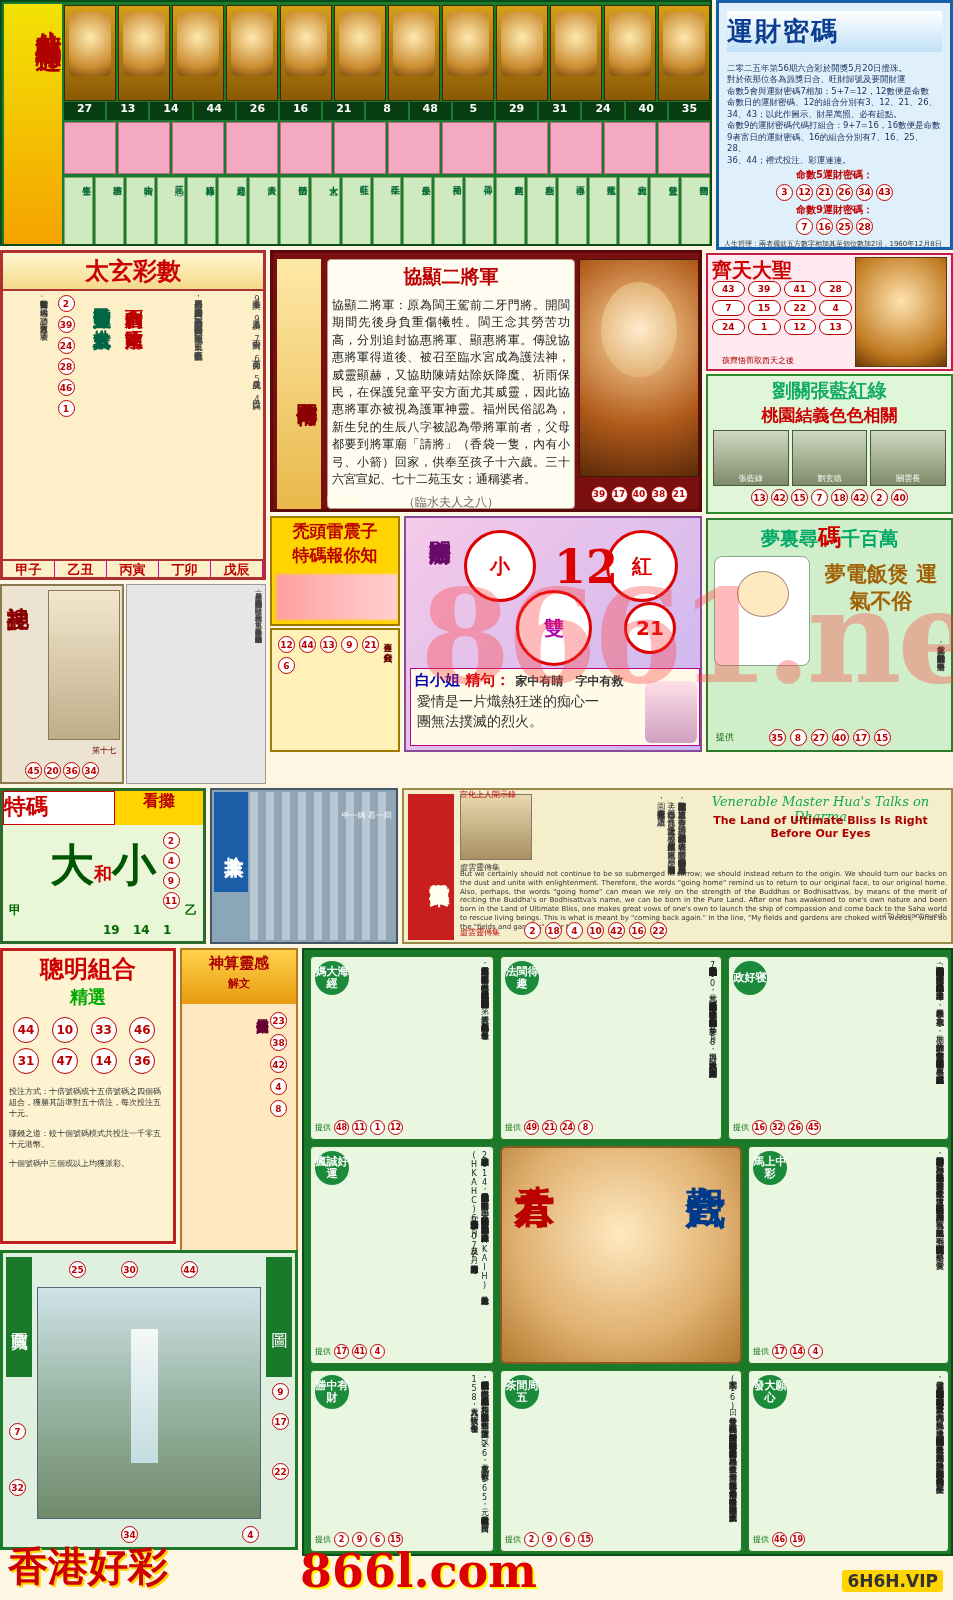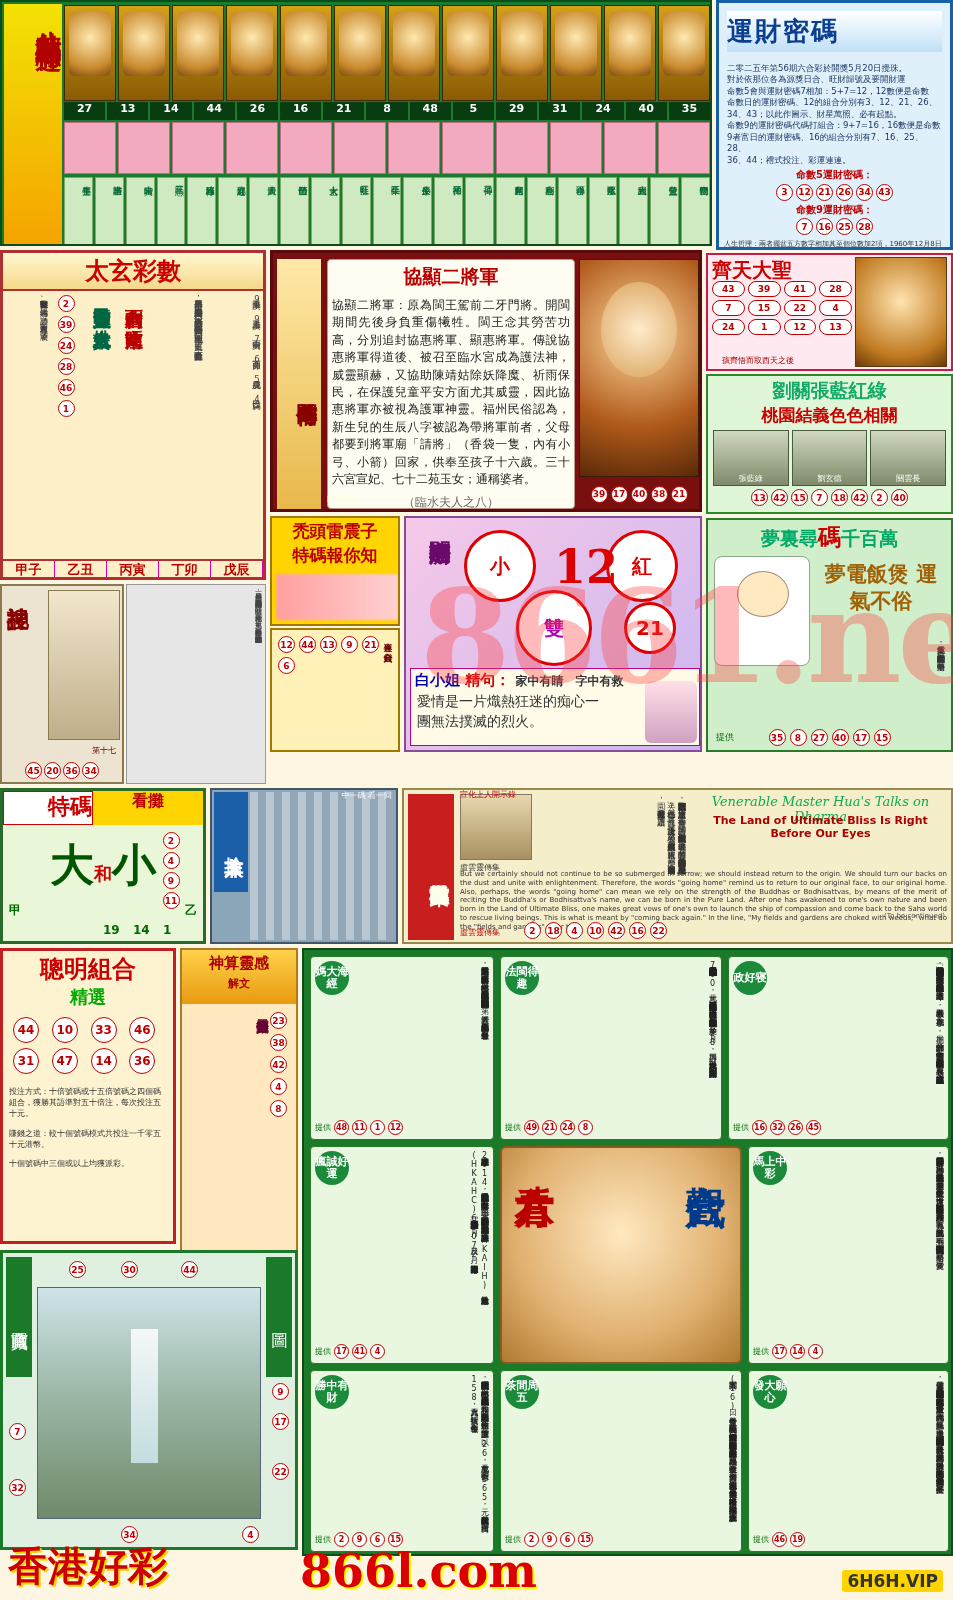--- a/index.html
+++ b/index.html
@@ -192,22 +192,22 @@
       writing-mode:vertical-rl; text-orientation:upright; font-size:8px; color:#333;
       line-height:1.25;}
   #mengli .balls { position:absolute; left:0; right:0; bottom:4px;
       display:flex; gap:4px; justify-content:center;}
   #mengli .prov { position:absolute; left:8px; bottom:6px; font-size:9px; color:#060;}
 
   
   #tema { left:0; top:788px; width:206px; height:156px;
       background:#eaf6d8; border:3px solid #2a6a2a;}
   #tema .hd { display:flex; height:34px; }
-  #tema .hd .a { width:90px; background:#fff; color:#c00; font-size:22px;
-      font-weight:bold; text-align:right; border:1px solid #c00;
+  #tema .hd .a { width:112px; background:#fff; color:#c00; font-size:22px;
+      font-weight:bold; text-align:left; border:1px solid #c00;
       font-family:"DejaVu Serif","Liberation Serif",serif;}
   #tema .hd .b { flex:1; background:#ffd400; color:#b00; font-size:16px;
       text-align:center; font-weight:bold;}
   #tema .big { font-size:44px; color:#050; font-weight:bold; text-align:center;
       font-family:"DejaVu Serif","Liberation Serif",serif; line-height:1;
       padding-top:18px;}
   #tema .big .mid { font-size:18px; color:#c00; }
   #tema .side { position:absolute; right:4px; top:38px; width:56px; }
   #tema .side .ball { margin:3px auto; }
   #tema .corner { position:absolute; font-size:12px; color:#060; font-weight:bold;}
@@ -632,21 +632,21 @@
     <div class="corner" style="left:6px;bottom:22px;">甲</div>
     <div class="corner" style="right:6px;bottom:22px;">乙</div>
     <div class="corner" style="left:100px;bottom:4px;">19</div>
     <div class="corner" style="left:130px;bottom:4px;">14</div>
     <div class="corner" style="left:160px;bottom:4px;">1</div>
   </div>
 
   <div class="blk" id="factory">
     <div class="t">搶入非非</div>
     <div class="photo"></div>
-    <div style="position:absolute;right:4px;top:0;font-size:8px;color:#fff;">中一碼 看一回</div>
+    <div style="position:absolute;right:4px;top:20px;font-size:8px;color:#fff;">中一碼 看一回</div>
   </div>
 
   <div class="blk" id="dharma">
     <div class="lbl">極樂世界在眼前</div>
     <div class="portrait"></div>
     <div style="position:absolute;left:56px;top:72px;font-size:8px;color:#333;">虛雲靈傳集</div>
     <div style="position:absolute;left:56px;top:-1px;font-size:8px;color:#b00;">宣化上人開示錄</div>
     <div class="cn">可是我們千萬不能就這樣順前沉淪，應該這麼還原，背靠合覺，所謂「歸去」，意思是叫我們恢復自家的本來面目，或者從著佛、菩薩的願力、念誦佛菩薩名號的功德而得生，又是用什麼來稱為「歸去」？在已悟自心、見自性，了悟入淨土之後、發大願心，倒駕慈航來救度眾生，這就叫「來」。那麼，「田園將無胡不歸」中的田園，又是指什麼而有呢？（下題續）</div>
     <div class="en-t">Venerable Master Hua's Talks on Dharma</div>
     <div style="position:absolute;left:290px;top:24px;right:4px;text-align:center;font-size:11px;color:#a00;font-weight:bold;">The Land of Ultimate Bliss Is Right Before Our Eyes</div>

